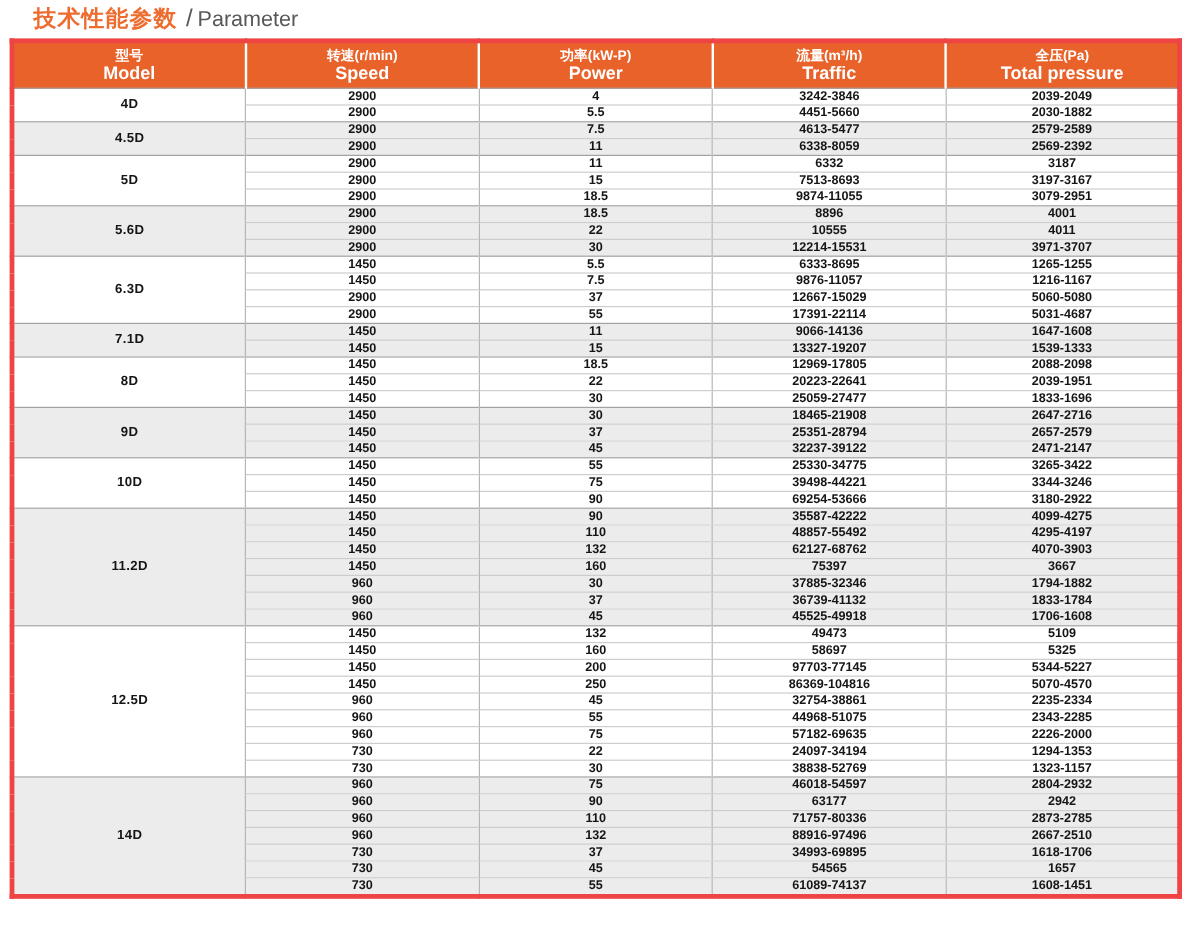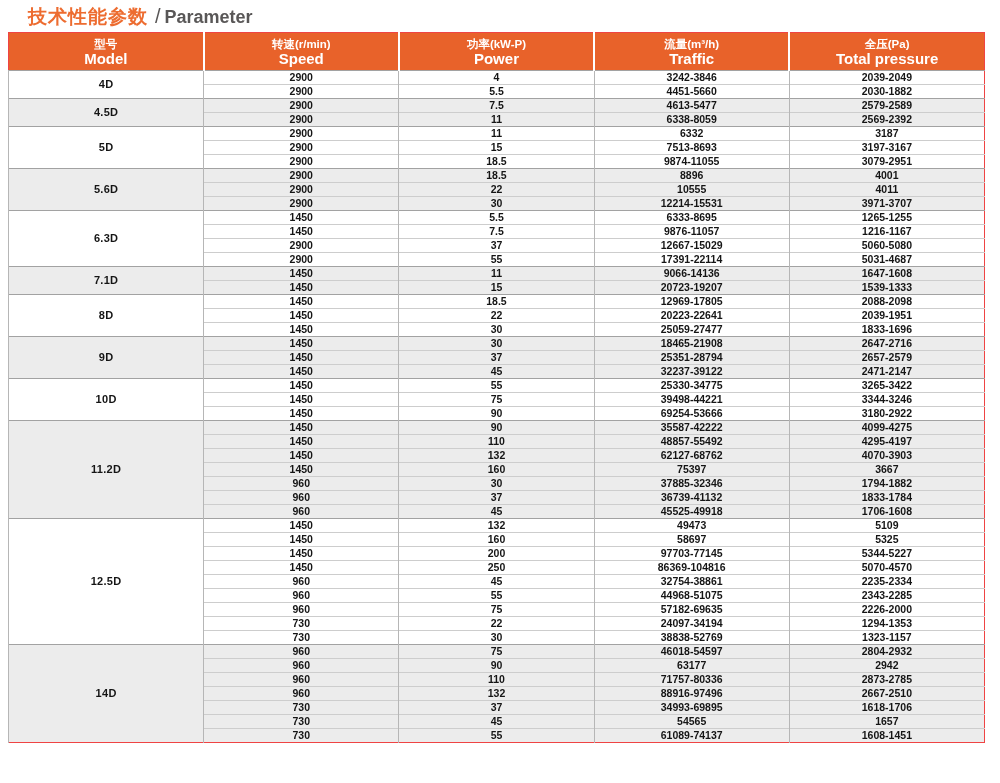--- a/index.html
+++ b/index.html
@@ -6,26 +6,26 @@
   html, body { margin: 0; padding: 0; }
   body {
     width: 1000px; height: 783px; background: #ffffff; position: relative;
     font-family: "Liberation Sans", sans-serif;
   }
   .page-title {
     position: absolute; top: 2px; left: 28px; line-height: 28px; white-space: nowrap;
   }
   .title-zh { color: #ED6C30; font-size: 19px; font-weight: bold; letter-spacing: 1px; }
   .title-sep { color: #595757; font-size: 20px; font-weight: 400; padding: 0 4px 0 7px; }
-  .title-en { color: #595757; font-size: 18px; font-weight: 700; }
+  .title-en { color: #595757; font-size: 18px; font-weight: 400; }
 
   table.spec {
     position: absolute; top: 32px; left: 8px; width: 977px;
     border-collapse: collapse; table-layout: fixed;
-    border: 1px solid #ef4444;
+    border: 4px solid #ef4444;
   }
   col { width: 20%; }
   thead th {
     background: #E8622A; color: #ffffff; font-weight: bold;
     padding: 4px 0 5px 0; border-left: 2px solid #ffffff; vertical-align: middle;
   }
   thead th:first-child { border-left: none; }
   .th-zh { display: block; font-size: 11.5px; line-height: 15px; }
   .th-en { display: block; font-size: 15px; line-height: 13px; }
 
@@ -172,21 +172,21 @@
       <tr class="alt group-start">
         <td rowspan="2" class="model">7.1D</td>
         <td>1450</td>
         <td>11</td>
         <td>9066-14136</td>
         <td>1647-1608</td>
       </tr>
       <tr class="alt ">
         <td>1450</td>
         <td>15</td>
-        <td>20723-19207</td>
+        <td>13327-19207</td>
         <td>1539-1333</td>
       </tr>
       <tr class="group-start">
         <td rowspan="3" class="model">8D</td>
         <td>1450</td>
         <td>18.5</td>
         <td>12969-17805</td>
         <td>2088-2098</td>
       </tr>
       <tr class="">

